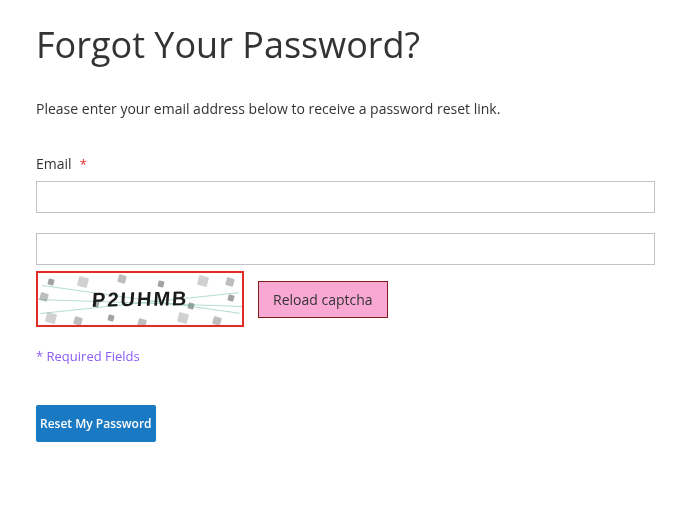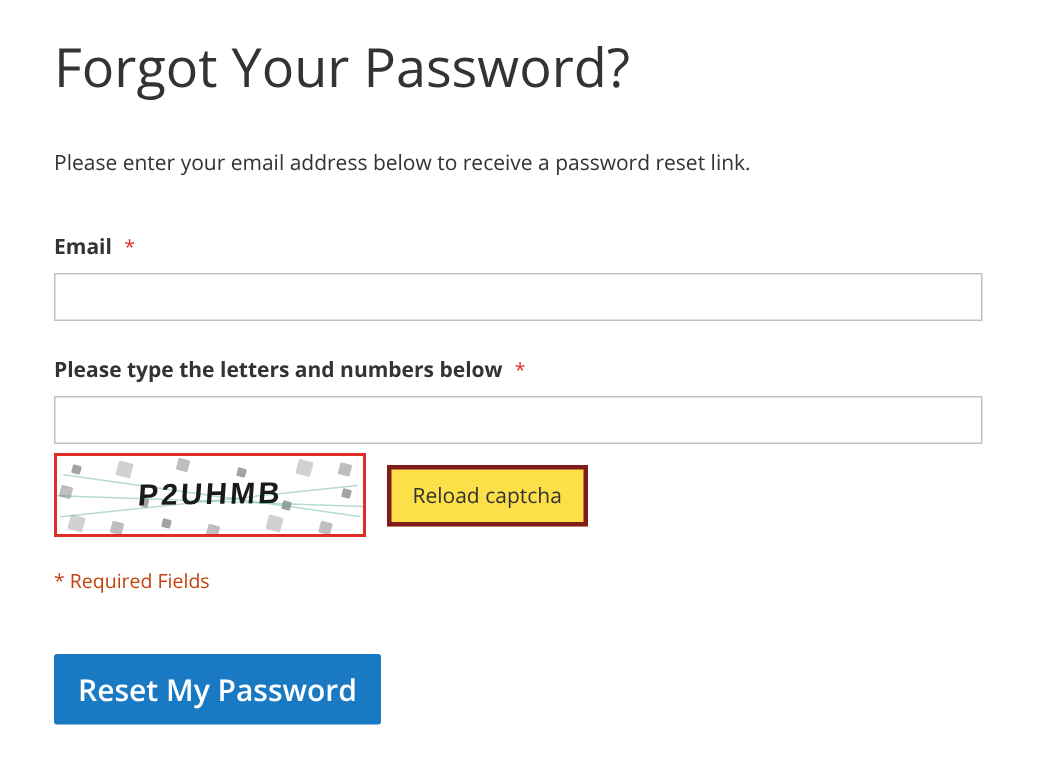--- a/index.html
+++ b/index.html
@@ -20,21 +20,21 @@
   .instruction {
     font-size: 14px;
     margin-bottom: 34px;
     color: #333;
   }
   .field-group {
     margin-bottom: 20px;
   }
   .field-label {
     font-size: 14px;
-    font-weight: 700;
+    font-weight: 400;
     display: inline-block;
     margin-bottom: 8px;
     color: #333;
   }
   .asterisk {
     color: #e02b27;
     font-size: 13px;
     margin-left: 4px;
   }
   .text-input {
@@ -88,39 +88,39 @@
     position: relative;
     font-family: 'Arial Black', Arial, sans-serif;
     font-size: 20px;
     font-weight: 900;
     letter-spacing: 2px;
     color: #1a1a1a;
     transform: skew(-4deg, -1deg);
     z-index: 2;
   }
   .reload-btn {
-    background: #fde047;
-    border: 3px solid #7f1d1d;
+    background: #f9a8d4;
+    border: 1px solid #7f1d1d;
     padding: 8px 14px;
     font-size: 14px;
     color: #333;
     cursor: pointer;
     font-family: inherit;
   }
   .required-note {
-    color: #c2410c;
+    color: #8b5cf6;
     font-size: 13px;
   }
   .submit-btn {
     margin-top: 40px;
     background: #1979c3;
     color: #fff;
     border: none;
-    padding: 10px 16px;
-    font-size: 20px;
+    padding: 10px 4px;
+    font-size: 12px;
     font-weight: 600;
     cursor: pointer;
     border-radius: 2px;
     font-family: inherit;
     text-align: center;
   }
 </style>
 </head>
 <body>
 
@@ -132,24 +132,20 @@
 
 <div class="field-group">
   <label>
     <span class="field-label">Email</span>
     <span class="asterisk">*</span>
   </label>
   <input type="email" class="text-input" value="" style="">
 </div>
 
 <div class="field-group">
-  <label>
-    <span class="field-label">Please type the letters and numbers below</span>
-    <span class="asterisk">*</span>
-  </label>
   <input type="text" class="text-input" value="" style="">
   <div class="captcha-row">
     <div class="captcha-box">
       <div class="captcha-noise">
         <span style="top:6px;left:10px" class="n2"></span>
         <span style="top:4px;left:40px" class="n3"></span>
         <span style="top:2px;left:80px"></span>
         <span style="top:8px;left:120px" class="n2"></span>
         <span style="top:3px;left:160px" class="n3"></span>
         <span style="top:5px;left:188px"></span>

